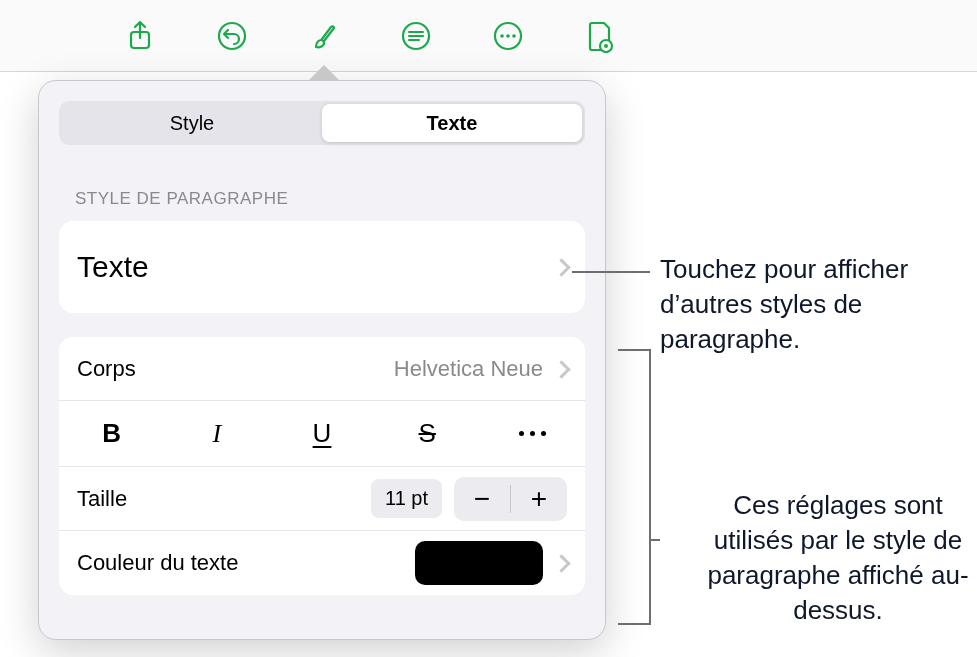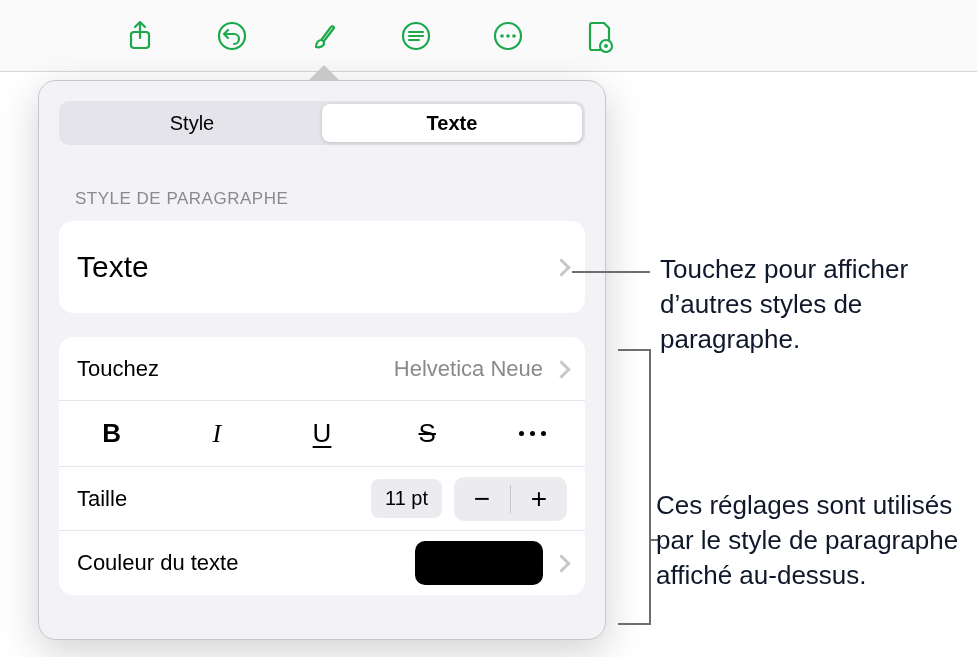--- a/index.html
+++ b/index.html
@@ -192,21 +192,21 @@
     }
     
     .callout-text {
       position: absolute;
       font-size: 26px;
       line-height: 1.35;
       color: #0f172a;
       max-width: 320px;
     }
     .c1 { left: 660px; top: 252px; }
-    .c2 { left: 656px; top: 488px; }
+    .c2 { left: 699px; top: 488px; text-align: center; }
     .lead {
       position: absolute;
       stroke: #6e6e6e;
       stroke-width: 2;
       fill: none;
     }
   </style>
 </head>
 <body>
 
@@ -269,21 +269,21 @@
     <div class="row style-row">
       <span class="label">Texte</span>
       <span style="margin-left:auto"></span>
       <span class="chev"></span>
     </div>
   </div>
 
   <div class="card" style="margin-top:24px">
 
     <div class="row">
-      <span class="label">Touchez</span>
+      <span class="label">Corps</span>
       <span class="value">Helvetica Neue</span>
       <span class="chev"></span>
     </div>
 
     <div class="fmt-row">
       <div class="fmt-btn fmt-bold">B</div>
       <div class="fmt-btn fmt-italic">I</div>
       <div class="fmt-btn fmt-under">U</div>
       <div class="fmt-btn fmt-strike">S</div>
       <div class="fmt-btn fmt-more">

